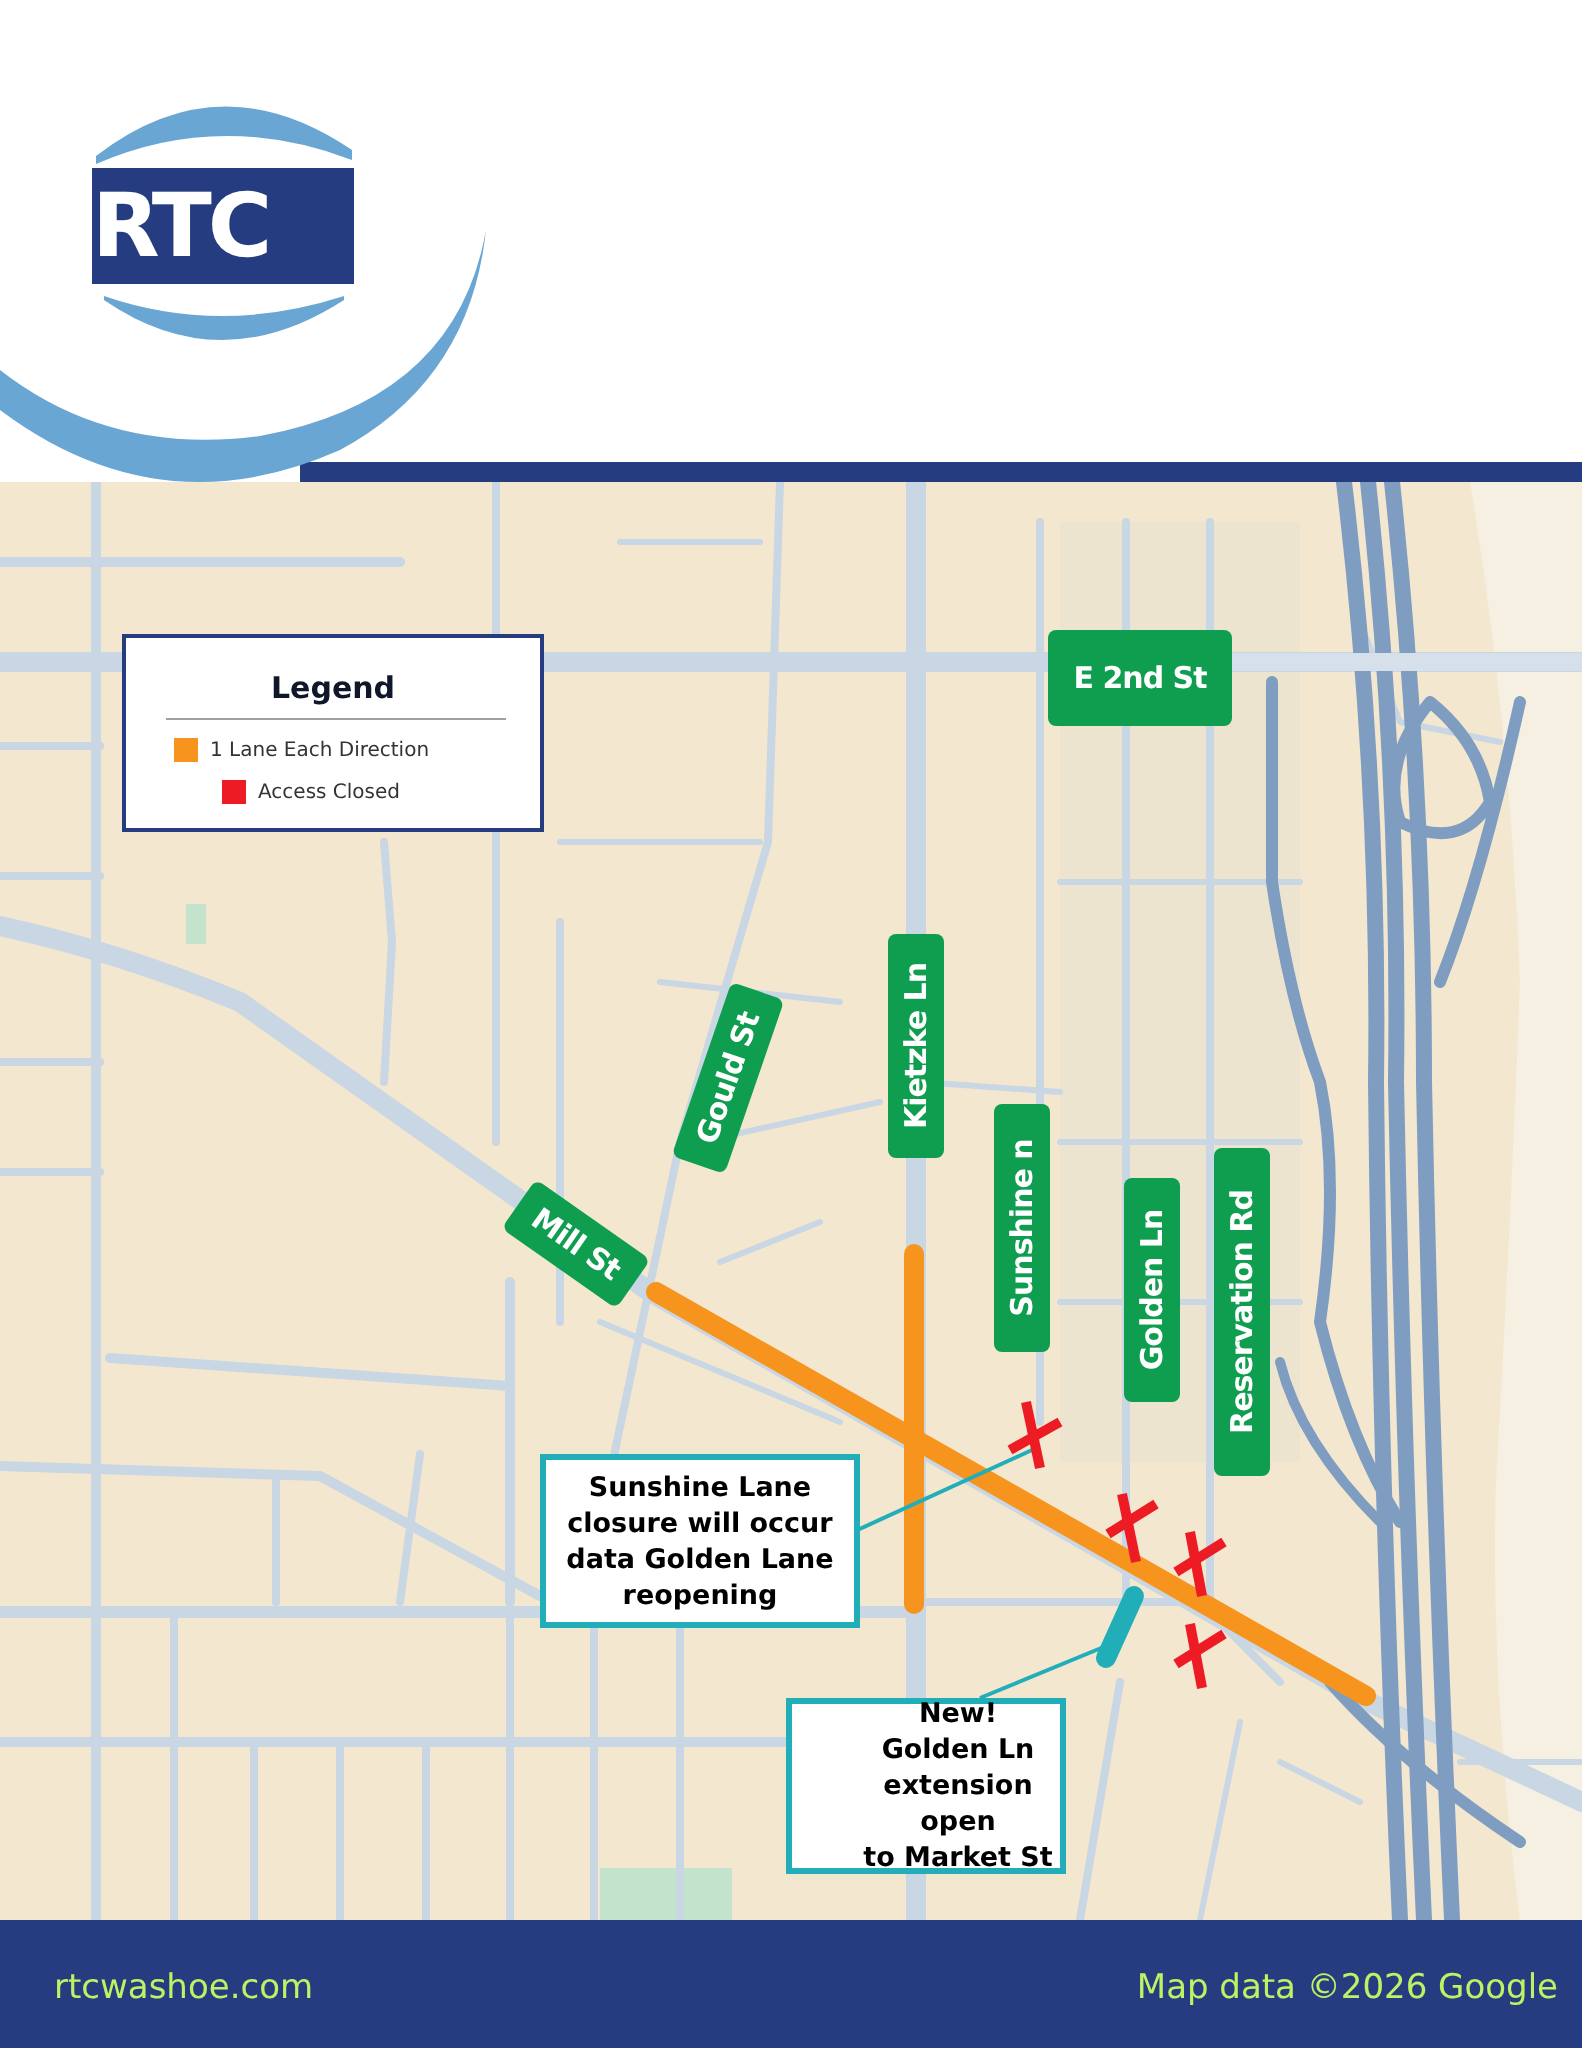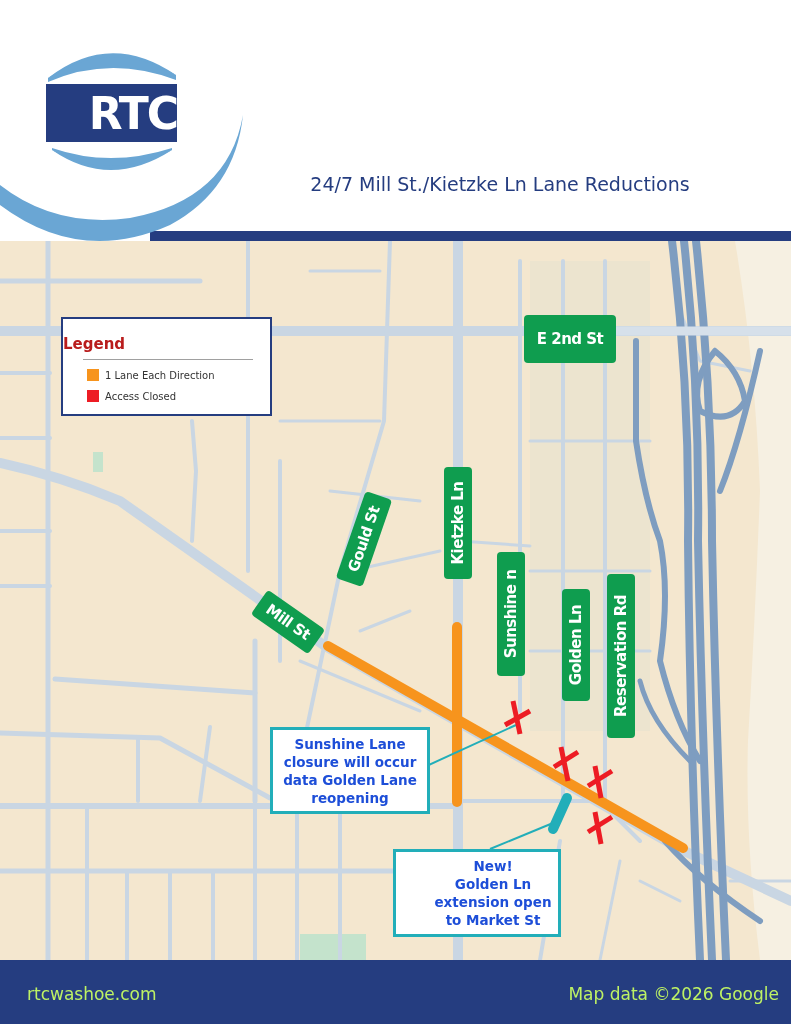--- a/index.html
+++ b/index.html
@@ -14,61 +14,60 @@
   }
   .subtitle {
     position: absolute; left: 250px; top: 173px; width: 500px; text-align: center;
     color: #253d80; font-size: 19px; font-family: "DejaVu Sans", sans-serif;
   }
   .header-bar { position: absolute; left: 150px; top: 231px; width: 641px; height: 10px; background: #253d80; }
 
   .logo-svg { position: absolute; left: 0; top: 0; width: 260px; height: 260px; z-index: 5; }
   .logo-box {
     position: absolute; left: 46px; top: 84px; width: 131px; height: 58px; background: #253d80;
-    z-index: 6; display: flex; align-items: center; justify-content: flex-end;
+    z-index: 6; display: flex; align-items: center; justify-content: flex-start;
   }
   .logo-text { color: #ffffff; font-weight: bold; font-size: 44px; font-family: "DejaVu Sans", sans-serif; letter-spacing: -2px; }
 
   .map { position: absolute; left: 0; top: 241px; width: 791px; height: 719px; overflow: hidden; background: #f4e7cf; }
   .map-svg { position: absolute; left: 0; top: 0; width: 791px; height: 719px; }
 
   .legend {
     position: absolute; left: 61px; top: 317px; width: 211px; height: 99px; background: #ffffff;
     border: 2px solid #253d80; z-index: 10;
   }
-  .legend-title { position: absolute; left: 0; top: 16px; width: 100%; text-align: left; color: #b91c1c; font-weight: bold; font-size: 15px; }
+  .legend-title { position: absolute; left: 0; top: 16px; width: 100%; text-align: center; color: #0f172a; font-weight: bold; font-size: 15px; }
   .legend-rule { position: absolute; left: 20px; top: 40px; width: 170px; height: 1px; background: #a0a0a0; }
   .legend-item { position: absolute; left: 24px; display: flex; align-items: center; gap: 6px; }
   .legend-swatch { width: 12px; height: 12px; }
   .legend-label { font-size: 10px; color: #333333; }
 
   .street-label {
     position: absolute; background: #0f9d4f; color: #ffffff; font-weight: bold;
     border-radius: 4px; font-size: 15px; white-space: nowrap; z-index: 8;
     display: flex; align-items: center; justify-content: center; letter-spacing: -0.5px;
   }
 
   .callout {
     position: absolute; background: #ffffff; border: 3px solid #22aeb9; z-index: 9;
-    text-align: center; color: #1d4ed8; font-weight: bold; font-size: 13.5px; line-height: 18px;
+    text-align: center; color: #000000; font-weight: bold; font-size: 13.5px; line-height: 18px;
     display: flex; align-items: center; justify-content: center; flex-direction: column;
   }
 
   .footer {
     position: absolute; left: 0; top: 960px; width: 791px; height: 64px; background: #253d80;
     color: #bef264; font-size: 17px; font-family: "DejaVu Sans", sans-serif;
   }
   .footer-left { position: absolute; left: 27px; top: 24px; }
   .footer-right { position: absolute; right: 12px; top: 24px; }
 </style>
 </head>
 <body>
 
 <div class="header">
-  <div class="subtitle">24/7 Mill St./Kietzke Ln Lane Reductions</div>
 </div>
 <div class="header-bar"></div>
 
 <svg class="logo-svg" viewBox="0 0 260 260">
 
   <path d="M 0 205 Q 80 265 170 225 Q 235 190 243 115 Q 228 200 130 218 Q 55 228 0 185 Z" fill="#6aa6d4"></path>
 
   <path d="M 48 78 Q 110 30 176 75 Q 110 50 48 78 Z" fill="#6aa6d4"></path>
   <path d="M 48 78 Q 110 38 176 75 L 176 80 Q 110 55 48 82 Z" fill="#6aa6d4"></path>
 
@@ -204,36 +203,36 @@
   <div class="street-label" style="left:253px; top:366px; width:70px; height:30px; transform: rotate(35deg);">
     <span>Mill St</span>
   </div>
 
   <div class="callout" style="left:270px; top:486px; width:160px; height:87px;">
     <div>Sunshine Lane</div>
     <div>closure will occur</div>
     <div>data Golden Lane</div>
     <div>reopening</div>
   </div>
-  <div class="callout" style="left:393px; top:608px; width:168px; height:88px;padding-left:32px;">
+  <div class="callout" style="left:393px; top:608px; width:140px; height:88px;padding-left:32px;">
     <div>New!</div>
     <div>Golden Ln</div>
     <div>extension open</div>
     <div>to Market St</div>
   </div>
 </div>
 
 <div class="legend">
   <div class="legend-title">Legend</div>
   <div class="legend-rule"></div>
   <div class="legend-item" style="top:50px;">
     <div class="legend-swatch" style="background:#f7941d;"></div>
     <span class="legend-label">1 Lane Each Direction</span>
   </div>
-  <div class="legend-item" style="top:71px;">
+  <div class="legend-item" style="top:71px;margin-left:24px;">
     <div class="legend-swatch" style="background:#ed1c24;"></div>
     <span class="legend-label">Access Closed</span>
   </div>
 </div>
 
 <div class="footer">
   <span class="footer-left">rtcwashoe.com</span>
   <span class="footer-right">Map data ©2026 Google</span>
 </div>
 

